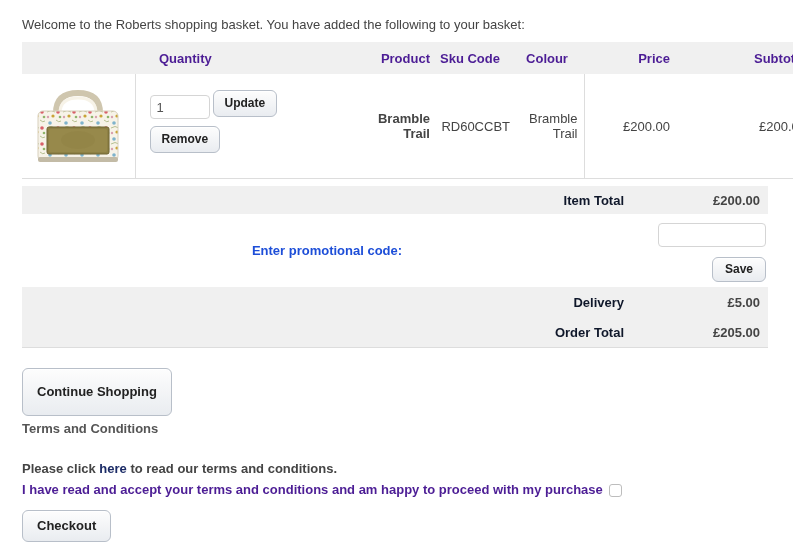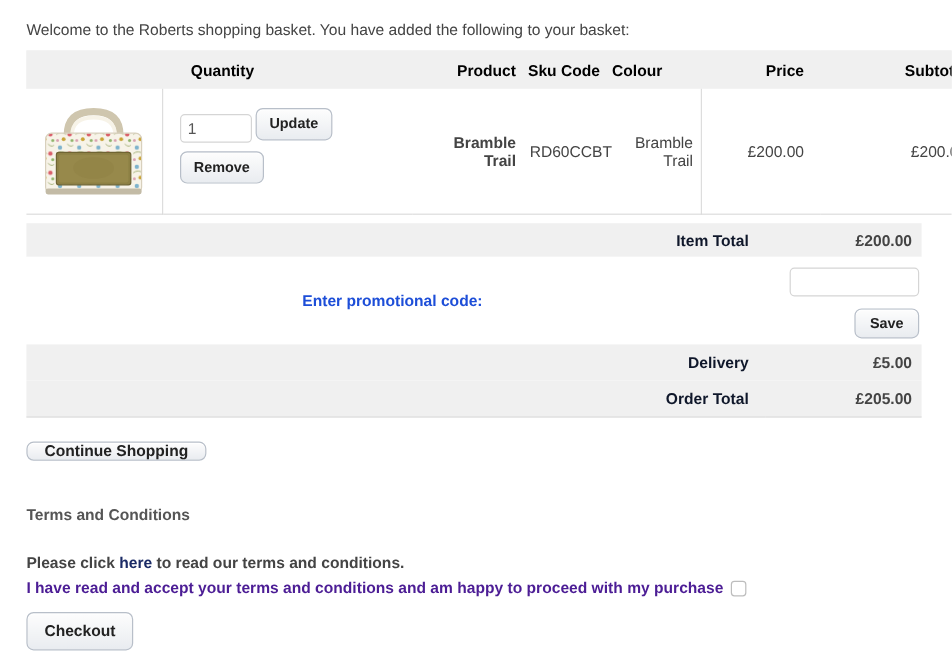--- a/index.html
+++ b/index.html
@@ -44,28 +44,28 @@
     padding: 0;
     vertical-align: middle;
   }
   .basket thead tr {
     background: #f0f0f0;
   }
   .basket thead th {
     height: 32px;
     font-size: 13px;
     font-weight: bold;
-    color: #000000;
+    color: #4c1d95;
     background: #f0f0f0;
   }
   .th-img      { width: 113px; }
   .th-qty      { width: 185px; text-align: left;  padding-left: 24px !important; }
   .th-product  { width: 86px;  text-align: right; }
   .th-sku      { width: 80px;  }
-  .th-colour   { width: 74px;  text-align: left; margin-top: 12px; }
+  .th-colour   { width: 74px;  text-align: center; margin-top: 12px; }
   .th-price    { width: 86px;  text-align: right; padding-right: 14px !important; }
   .th-subtotal { width: 122px; text-align: right; padding-right: 8px !important; }
 
   .item-row td {
     height: 104px;
     background: #ffffff;
     border-bottom: 1px solid #dddddd;
   }
   .item-row .cell-img {
     border-right: 1px solid #dddddd;
@@ -235,21 +235,21 @@
     height: 30px;
     border-bottom: 1px solid #dddddd;
   }
   .row-order-total td { height: 30px; }
 
   
   .btn-continue {
     position: absolute;
     left: 22px;
     top: 368px;
-    padding: 0 14px;
+    padding: 16px 14px;
     font-size: 13px;
   }
   .terms-heading {
     position: absolute;
     left: 22px;
     top: 421px;
     font-size: 13px;
     font-weight: bold;
     color: #555555;
   }

